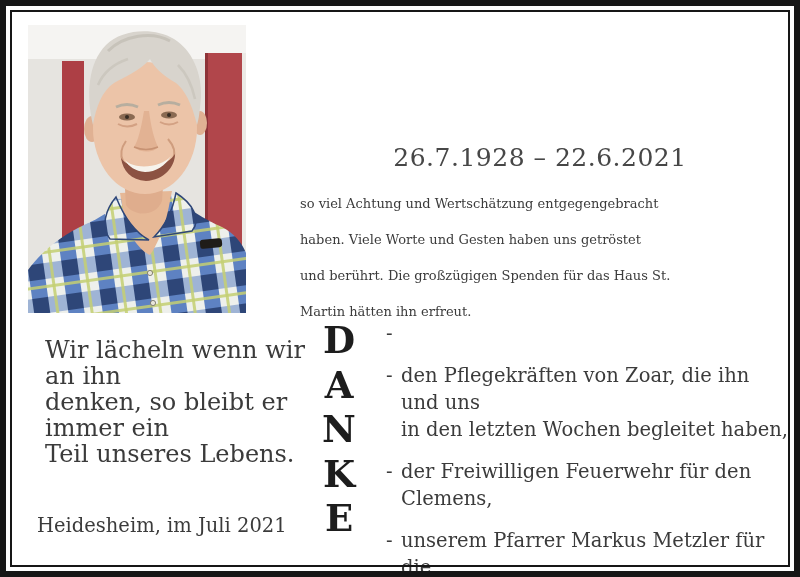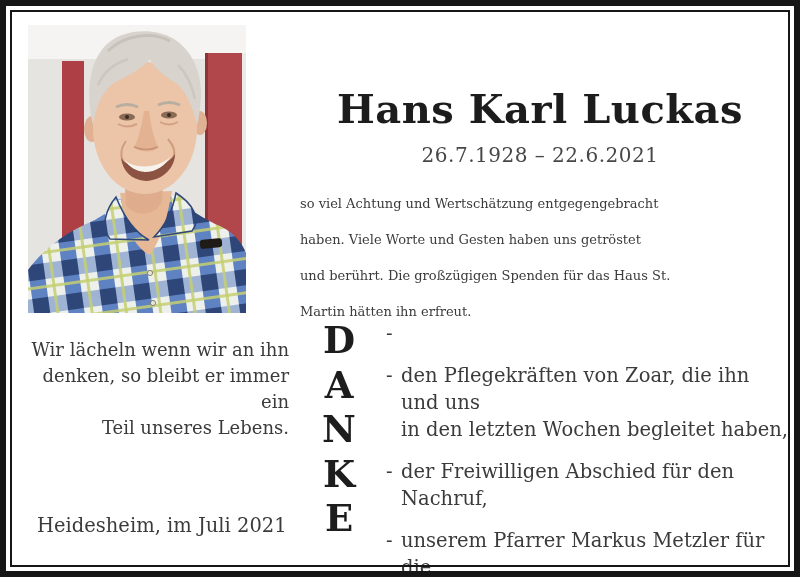--- a/index.html
+++ b/index.html
@@ -7,33 +7,33 @@
     position:relative;width:800px;height:577px;background:#ffffff;
     font-family:"DejaVu Serif","Liberation Serif",serif;
     color:#3b3b3b;overflow:hidden;box-sizing:border-box;
   }
   .frame-outer{position:absolute;inset:0;border:6px solid #161616;pointer-events:none;z-index:5;}
   .frame-inner{position:absolute;inset:10px;border:2px solid #161616;pointer-events:none;z-index:5;}
 
   
   .photo{position:absolute;left:28px;top:25px;width:218px;height:288px;overflow:hidden;}
   .photo svg{display:block;width:100%;height:100%;}
-  .memorial{position:absolute;left:29px;top:337px;width:260px;
-    font-size:18px;line-height:26px;white-space:pre-line;text-align:right;}
+  .memorial{position:absolute;left:45px;top:337px;width:260px;
+    font-size:24px;line-height:26px;white-space:pre-line;}
   .family{position:absolute;left:29px;top:434px;width:260px;
     font-size:19.5px;line-height:26px;font-weight:bold;color:#262626;white-space:pre-line;}
   .place-date{position:absolute;left:29px;top:514px;width:280px;font-size:19.5px;margin-left:8px;}
 
   
   .intro{position:absolute;left:296px;top:26px;width:488px;text-align:center;
     font-size:19px;line-height:27px;white-space:pre-line;}
   .deceased-name{position:absolute;left:296px;top:84px;width:488px;text-align:center;
     font-size:40px;line-height:50px;font-weight:bold;color:#1c1c1c;letter-spacing:.5px;}
   .life-dates{position:absolute;left:296px;top:143px;width:488px;text-align:center;
-    font-size:20px;color:#474747;letter-spacing:.5px;}
+    font-size:25px;color:#474747;letter-spacing:.5px;}
   .acknowledgement{position:absolute;left:300px;top:186px;width:484px;
     font-size:13px;line-height:36px;white-space:pre-line;}
   .danke{position:absolute;left:314px;top:318px;width:50px;text-align:center;
     font-size:37px;line-height:44.5px;font-weight:bold;color:#1d1d1d;white-space:pre-line;}
   .thanks-list{position:absolute;left:386px;top:320px;width:402px;}
   .thanks-item{display:flex;margin-bottom:15px;font-size:19.5px;line-height:27px;}
   .thanks-item .dash{flex:0 0 15px;}
   .thanks-item .txt{white-space:pre-line;}
 </style>
 </head>
@@ -103,21 +103,20 @@
       <path d="M70,60 C76,46 88,38 100,34" stroke="#c9c4bc" stroke-width="2.5" fill="none" opacity="0.8"></path>
       <path d="M150,40 C158,48 164,60 167,74" stroke="#c9c4bc" stroke-width="2.5" fill="none" opacity="0.8"></path>
     </svg>
   </div>
 
   <div class="memorial">Wir lächeln wenn wir an ihn
 denken, so bleibt er immer ein
 Teil unseres Lebens.</div>
   <div class="place-date">Heidesheim, im Juli 2021</div>
 
-  <div class="deceased-name">Hans Karl Luckas</div>
   <div class="life-dates">26.7.1928 – 22.6.2021</div>
   <div class="acknowledgement">so viel Achtung und Wertschätzung entgegengebracht
 haben. Viele Worte und Gesten haben uns getröstet
 und berührt. Die großzügigen Spenden für das Haus St.
 Martin hätten ihn erfreut.</div>
 
   <div class="danke">D
 A
 N
 K
@@ -127,21 +126,21 @@
     <div class="thanks-item">
       <span class="dash">-</span>
     </div>
     <div class="thanks-item">
       <span class="dash">-</span>
       <span class="txt">den Pflegekräften von Zoar, die ihn und uns
 in den letzten Wochen begleitet haben,</span>
     </div>
     <div class="thanks-item">
       <span class="dash">-</span>
-      <span class="txt">der Freiwilligen Abschied für den Nachruf,</span>
+      <span class="txt">der Freiwilligen Feuerwehr für den Clemens,</span>
     </div>
     <div class="thanks-item">
       <span class="dash">-</span>
       <span class="txt">unserem Pfarrer Markus Metzler für die
 schöne Gestaltung der Trauerfeier und seine
 sehr persönlichen Worte zum Abschied.</span>
     </div>
   </div>
 
 </div>

